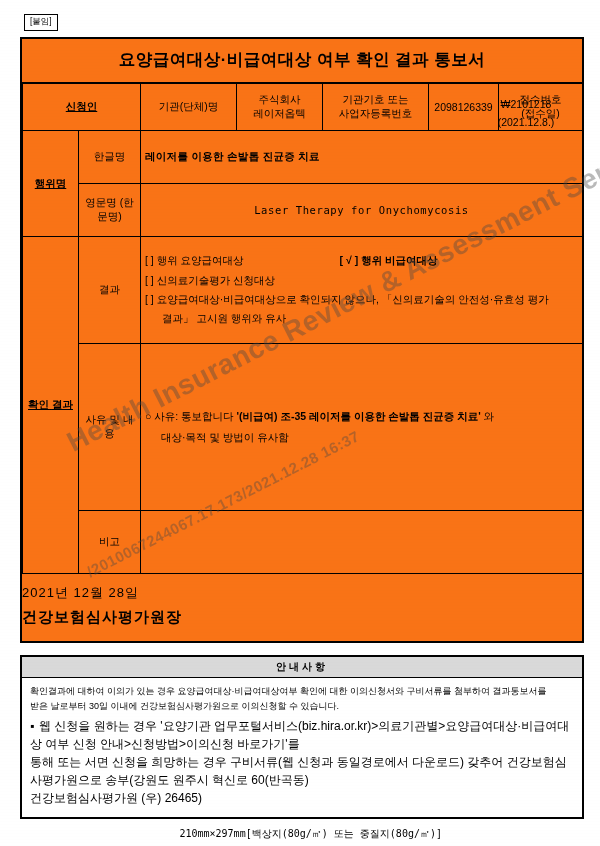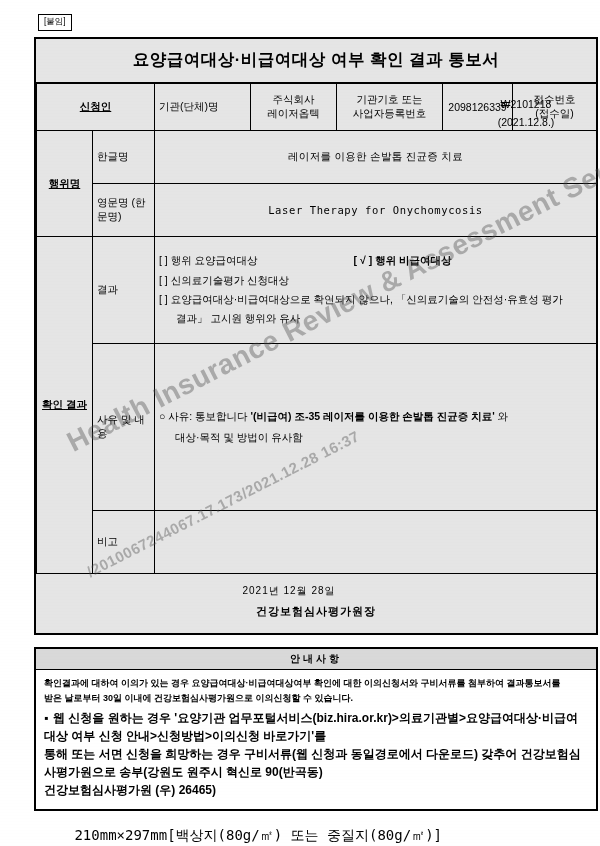--- a/index.html
+++ b/index.html
@@ -13,39 +13,39 @@
     font-family: "Liberation Sans", sans-serif;
     color: #000000;
     position: relative;
     overflow: hidden;
   }
   .page {
     position: relative;
     width: 480px;
     height: 846px;
     box-sizing: border-box;
-    padding: 10px 18px 0 34px;
+    padding: 10px 18px 0 20px;
   }
   
   .stamp-label {
     display: inline-block;
     border: 1px solid #000;
     font-size: 8.5px;
     padding: 1px 5px 2px 5px;
     letter-spacing: 0px;
     margin-left: 4px;
     margin-bottom: 6px;
   }
   .doc {
     border: 2px solid #000;
     box-sizing: border-box;
     width: 564px;
     margin: 0 auto;
     position: relative;
-    background: #e5e5e5;
+    background: #f97316;
   }
   .title-box {
     border-bottom: 1px solid #000;
     text-align: center;
     padding: 10px 0 11px 0;
   }
   .title-box .t {
     font-size: 16.5px;
     font-weight: bold;
     letter-spacing: 0.5px;
@@ -61,32 +61,31 @@
     vertical-align: middle;
     padding: 3px 4px;
   }
   td.lbl {
     text-align: center;
     font-weight: bold;
     font-size: 10.5px;
     text-decoration: underline;
   }
   td.lbl2 {
-    text-align: left;
+    text-align: center;
     font-size: 10.5px;
   }
   .row-applicant td {
     height: 40px;
   }
   .cell-center { text-align: center; }
   .cell-center .l2 { display:block; }
   .kor-name {
-    text-align: center;
     font-size: 13.5px;
-    font-weight: normal;
+    font-weight: bold;
     letter-spacing: 0.3px;
   }
   .eng-name {
     text-align: center;
     font-size: 11.5px;
     font-family: "DejaVu Sans Mono", monospace;
     letter-spacing: 0.6px;
   }
   .result-list {
     font-size: 10.5px;
@@ -126,67 +125,66 @@
   .note-cell {
     height: 56px;
   }
   .legal {
     font-size: 10.5px;
     line-height: 2.0;
     padding: 12px 14px 6px 14px;
     border-top: 1px solid #000;
   }
   .date-line {
-    text-align: center;
-    font-size: 10px;
+    text-align: left;
+    font-size: 13px;
     padding: 10px 54px 2px 0;
     letter-spacing: 1px;
   }
   .signer {
-    text-align: center;
-    font-size: 11px;
+    text-align: left;
+    font-size: 15px;
     font-weight: bold;
     padding: 4px 0 14px 0;
     letter-spacing: 1px;
   }
   .guide {
     border: 2px solid #000;
     width: 564px;
-    margin: 12px auto 8px auto;
+    margin: 12px auto 0 auto;
     box-sizing: border-box;
   }
   .guide-head {
     background: #d9d9d9;
     border-bottom: 1px solid #000;
     text-align: center;
     font-size: 10px;
     font-weight: bold;
     padding: 3px 0;
     letter-spacing: 3px;
   }
   .guide-body {
     padding: 6px 8px 7px 8px;
     font-size: 9px;
     line-height: 1.65;
-    font-weight: bold;
   }
   .guide-body p {
     margin: 0 0 3px 0;
   }
   .guide-body .small {
     font-size: 12px;
     line-height: 1.5;
   }
   .guide-body .bullet {
     display: inline-block;
     width: 9px;
   }
   .footer {
     text-align: right;
-    font-size: 14px;
+    font-size: 10px;
     padding: 8px 20px 0 0;
     font-family: "DejaVu Sans Mono", monospace;
   }
   
   .watermark {
     position: absolute;
     left: 0;
     top: 0;
     width: 600px;
     height: 846px;
@@ -339,21 +337,21 @@
 
   <div class="guide">
     <div class="guide-head">안내사항</div>
     <div class="guide-body">
       <p>
         <span>확인결과에 대하여 이의가 있는 경우 요양급여대상·비급여대상여부 확인에 대한 이의신청서와 구비서류를 첨부하여 결과통보서를</span><br>
         <span>받은 날로부터 30일 이내에 건강보험심사평가원으로 이의신청할 수 있습니다.</span>
       </p>
       <p class="small">
         <span class="bullet">▪</span><span>웹 신청을 원하는 경우 '요양기관 업무포털서비스(biz.hira.or.kr)&gt;의료기관별&gt;요양급여대상·비급여대상 여부 신청 안내&gt;신청방법&gt;이의신청 바로가기'를</span><br>
-        <span>통해 또는 서면 신청을 희망하는 경우 구비서류(웹 신청과 동일경로에서 다운로드) 갖추어 건강보험심사평가원으로 송부(강원도 원주시 혁신로 90(반곡동)</span><br>
+        <span>통해 또는 서면 신청을 희망하는 경우 구비서류(웹 신청과 동일경로에서 다운로드) 갖추어 건강보험심사평가원으로 송부(강원도 원주시 혁신로 60(반곡동)</span><br>
         <span>건강보험심사평가원 (우) 26465)</span>
       </p>
     </div>
   </div>
 
   <div class="footer">210mm×297mm[백상지(80g/㎡) 또는 중질지(80g/㎡)]</div>
 
   
   <div style="position:absolute; left:480px; top:96px; width:92px; text-align:center; font-size:10.5px; line-height:1.7;">
     <div>₩2101218</div>

